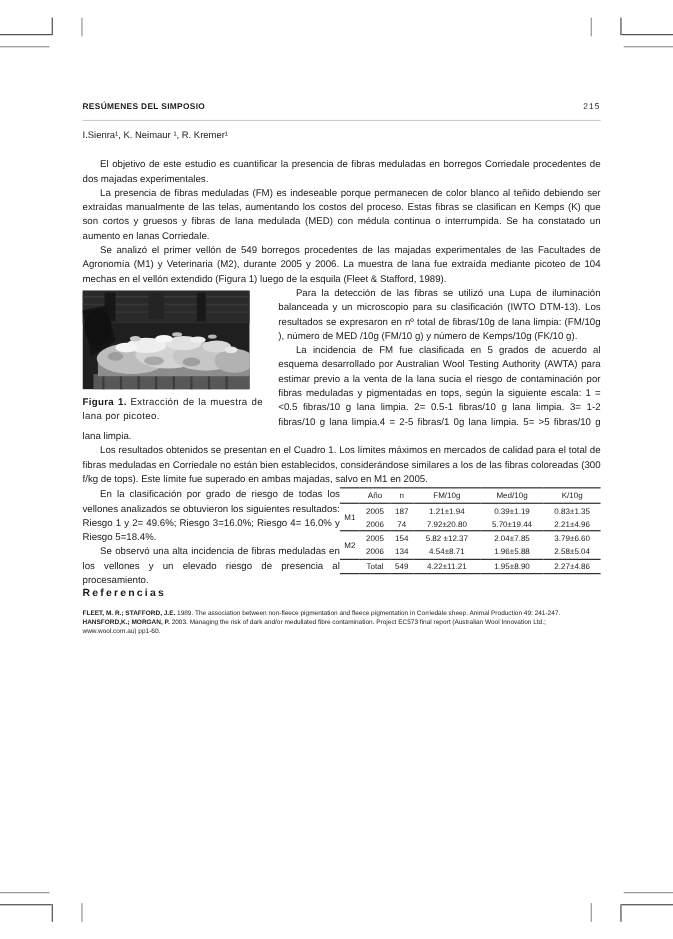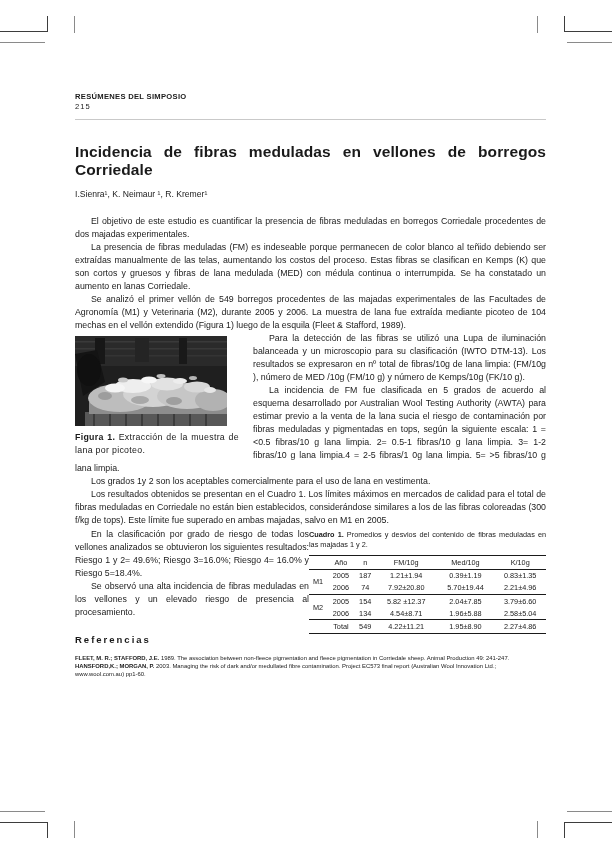--- a/index.html
+++ b/index.html
@@ -11,21 +11,21 @@
     overflow:hidden;
     font-family:"Liberation Sans", sans-serif;
     color:#1a1a1a;
   }
   
   .mark{position:absolute;background:#3d3d3d;}
   .mark.lite{background:#8a8a8a;}
   
   .content{position:absolute;left:75px;top:92px;width:471px;}
   .runhead{display:flex;justify-content:space-between;align-items:baseline;
-    font-size:7.6px;line-height:10px;flex-direction:column;}
+    font-size:7.6px;line-height:10px;}
   .runhead .rh-left{font-weight:bold;letter-spacing:.3px;}
   .runhead .rh-num{letter-spacing:1px;font-size:7.6px;}
   .rule{border:0;border-top:1px solid #c9c9c9;margin:7px 0 0 0;height:0;}
   .title{font-size:15.5px;line-height:18px;font-weight:bold;
     margin-top:23px;text-align:justify;word-spacing:2.5px;letter-spacing:.1px;}
   .authors{font-size:8.6px;margin-top:7px;line-height:11px;}
   .affil{font-size:8.6px;font-style:italic;line-height:11px;margin-top:1px;}
   .body{margin-top:15px;font-size:8.8px;line-height:13px;text-align:justify;
     hyphens:auto;-webkit-hyphens:auto;}
   .body p{margin:0;text-indent:16px;}
@@ -90,21 +90,20 @@
   </div>
 
   <div class="content">
 
     <div class="runhead">
       <span class="rh-left">RESÚMENES DEL SIMPOSIO</span>
       <span class="rh-num">215</span>
     </div>
     <hr class="rule">
 
-    <h1 class="title">Incidencia de fibras meduladas en vellones de borregos Corriedale</h1>
     <div class="authors">I.Sienra¹, K. Neimaur ¹, R. Kremer¹</div>
 
     <div class="body">
       <p>El objetivo de este estudio es cuantificar la presencia de fibras meduladas en borregos Corriedale procedentes de dos majadas experimentales.</p>
       <p>La presencia de  fibras meduladas (FM) es indeseable porque permanecen de color blanco al teñido debiendo ser extraídas manualmente de las telas, aumentando los costos del proceso. Estas fibras se clasifican en Kemps (K) que son cortos y gruesos y fibras de lana medulada (MED) con médula continua o interrumpida.   Se ha constatado un aumento en lanas Corriedale.</p>
       <p>Se analizó el primer vellón de 549 borregos procedentes de las majadas experimentales de las Facultades de Agronomía (M1) y Veterinaria (M2), durante 2005 y 2006. La muestra de lana fue extraída mediante picoteo de 104 mechas en el vellón extendido (Figura 1) luego de la esquila (Fleet &amp; Stafford, 1989).</p>
 
       <div class="wrapzone">
         <div class="figwrap">
           <svg viewBox="0 0 152 90" preserveAspectRatio="none" role="img">
@@ -147,32 +146,28 @@
             <ellipse cx="118" cy="42" rx="4" ry="2" fill="#b5b5b5"></ellipse>
           </svg>
           <div class="figcap">
             <b>Figura 1.</b><span> Extracción de la muestra de lana por picoteo.</span>
           </div>
         </div>
         <p>Para la detección de las fibras se utilizó una Lupa de iluminación balanceada y un microscopio para su clasificación (IWTO DTM-13).  Los resultados se expresaron en nº  total de fibras/10g de lana limpia: (FM/10g ), número de MED /10g (FM/10 g) y número de Kemps/10g (FK/10 g).</p>
         <p>La incidencia de FM fue clasificada en 5 grados de acuerdo al esquema desarrollado por Australian Wool Testing Authority (AWTA) para estimar previo a la venta de la lana sucia el riesgo de contaminación por fibras meduladas y pigmentadas en tops, según la siguiente escala: 1 = &lt;0.5 fibras/10 g lana limpia. 2= 0.5-1 fibras/10 g lana limpia. 3= 1-2 fibras/10 g lana limpia.4 = 2-5 fibras/1 0g lana limpia. 5= &gt;5 fibras/10 g lana limpia.</p>
       </div>
 
-      <p>Los grados 1y 2 son los aceptables comercialmente para el uso de lana  en vestimenta.</p>
       <p>Los resultados obtenidos se presentan en el Cuadro  1. Los límites máximos en mercados de calidad para el total de fibras meduladas en Corriedale no están bien establecidos, considerándose similares a los de las fibras coloreadas (300 f/kg de tops). Este límite fue superado en ambas majadas, salvo en M1 en 2005.</p>
 
       <div class="cols">
         <div class="col-left">
           <p>En la clasificación por grado de riesgo de todas los vellones analizados se obtuvieron los siguientes resultados: Riesgo 1 y 2= 49.6%; Riesgo 3=16.0%; Riesgo 4= 16.0% y Riesgo 5=18.4%.</p>
           <p>Se observó una alta incidencia de fibras meduladas en los vellones y un elevado riesgo de presencia al procesamiento.</p>
         </div>
         <div class="col-right">
-          <div class="tabcap">
-            <b>Cuadro 1.</b><span> Promedios y desvios del contenido de fibras meduladas en las majadas 1 y 2.</span>
-          </div>
           <table class="datatable">
             <thead>
               <tr>
                 <th></th>
                 <th>Año</th>
                 <th>n</th>
                 <th>FM/10g</th>
                 <th>Med/10g</th>
                 <th>K/10g</th>
               </tr>

